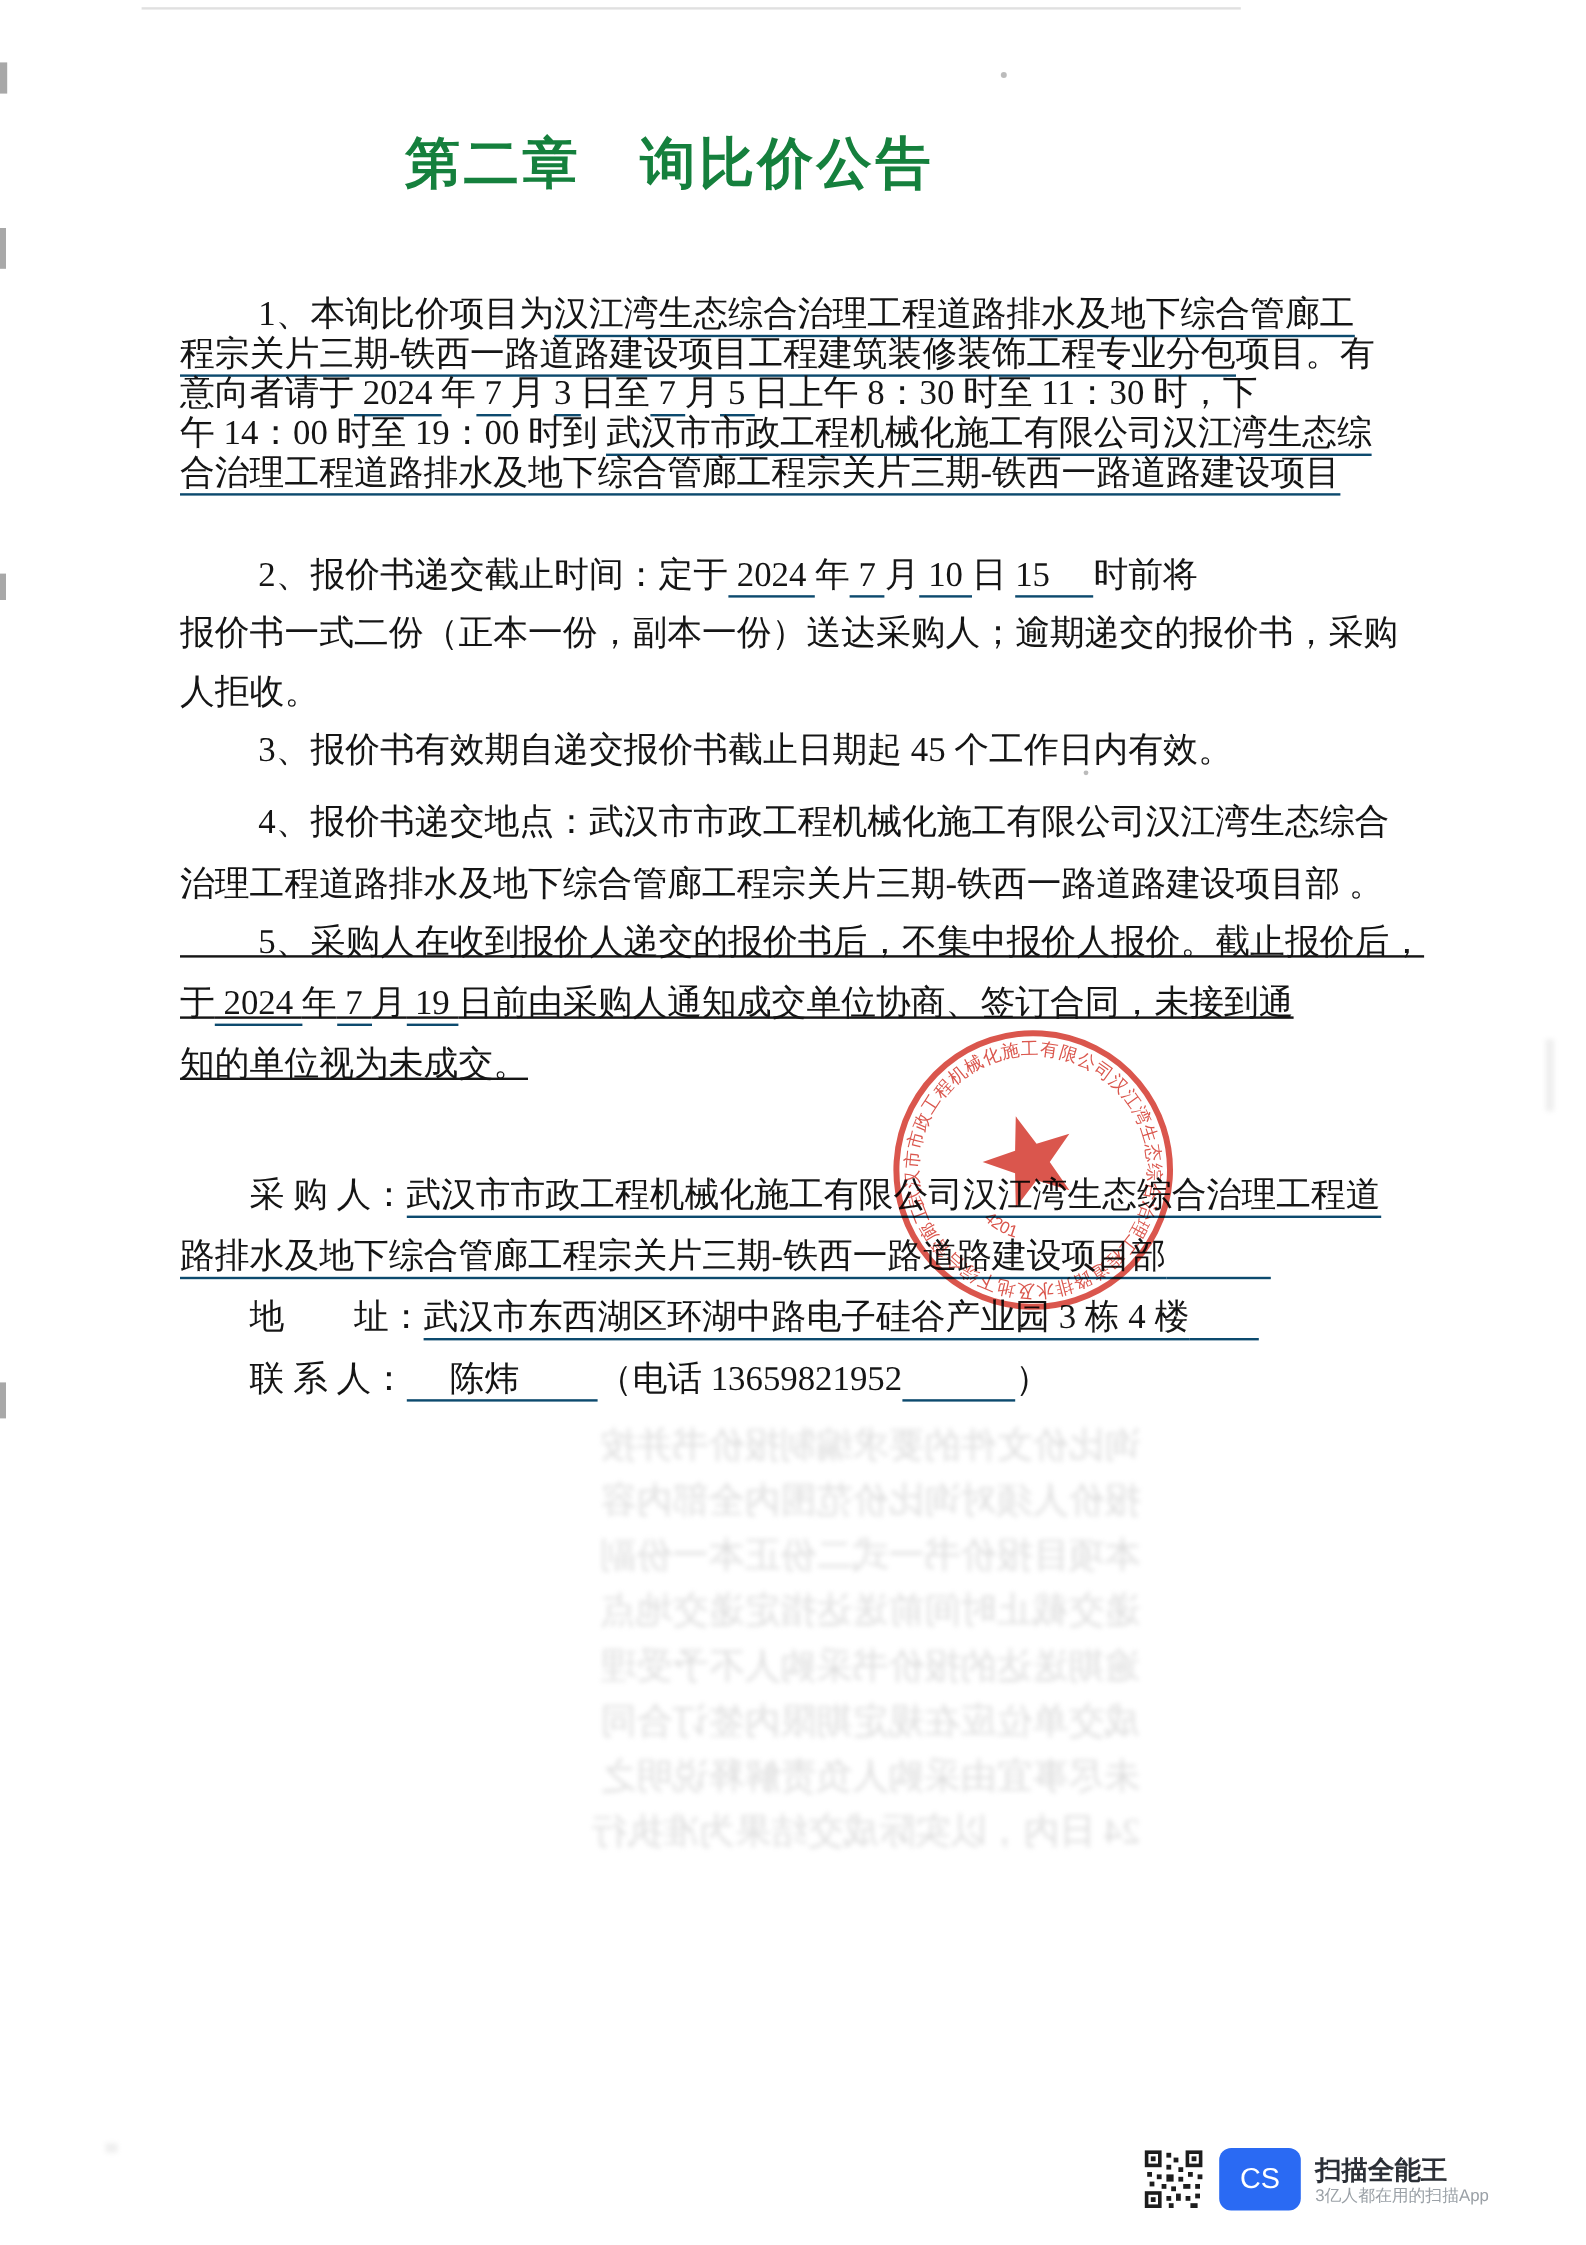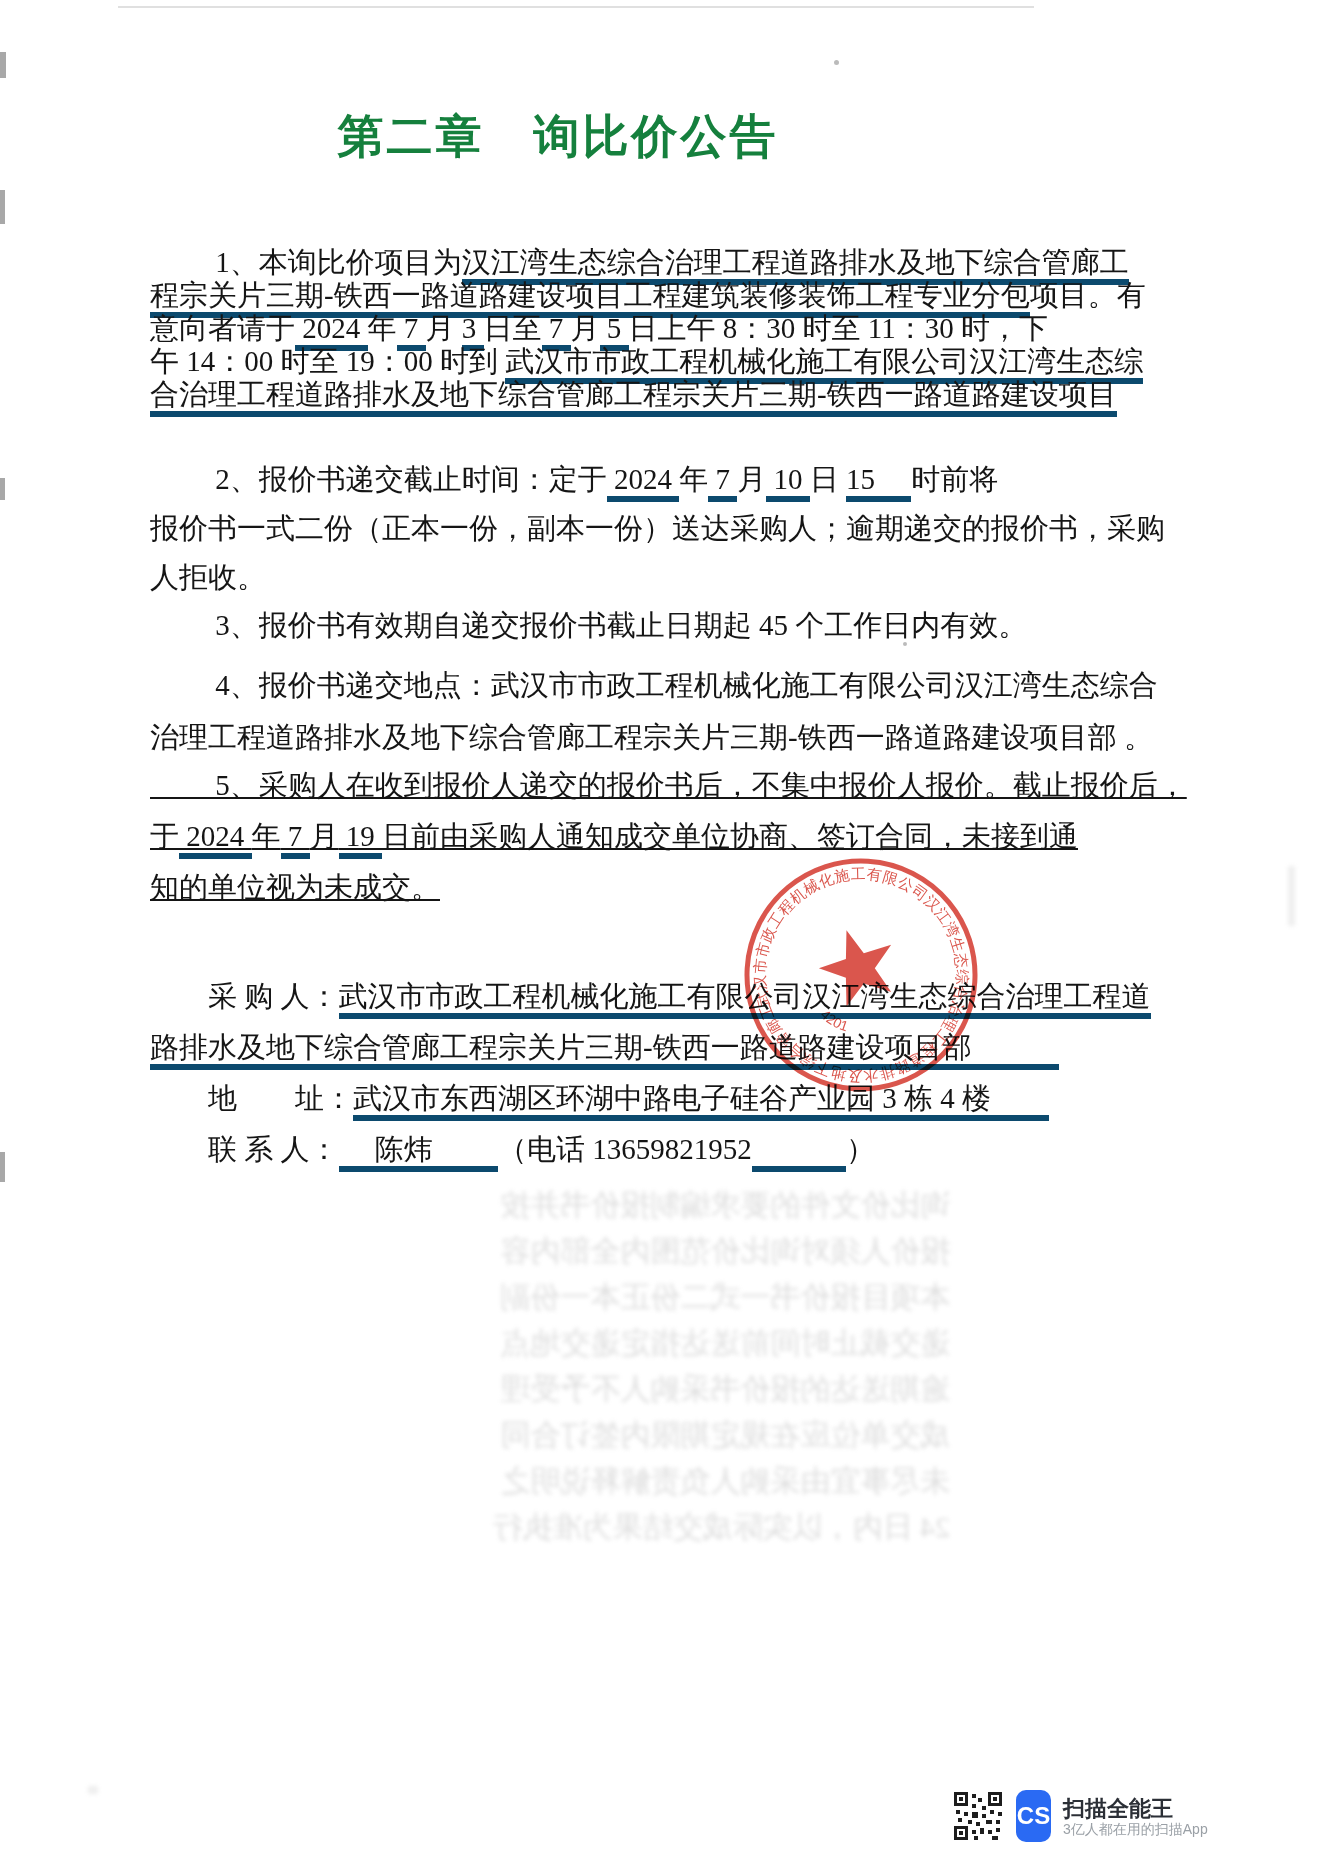--- a/index.html
+++ b/index.html
@@ -10,21 +10,21 @@
   }
   .page{position:absolute;inset:0;background:#ffffff;}
   
   .doc-title{
     position:absolute;top:106px;left:150px;width:816px;text-align:center;
     font-family:"Liberation Sans","DejaVu Sans",sans-serif;
     font-weight:700;font-size:46px;letter-spacing:3px;color:#15803d;
   }
   .col{position:absolute;left:150px;width:1040px;}
   .line{white-space:nowrap;}
-  .u{border-bottom:6px solid #0c4a6e;padding-bottom:1px;}
+  .u{border-bottom:2px solid #0c4a6e;padding-bottom:1px;}
   #p1{top:246px;font-size:29px;line-height:33px;}
   #p2{top:455px;font-size:29px;line-height:49px;}
   #p3{top:609px;font-size:29px;line-height:33px;}
   #p4{top:659px;font-size:29px;line-height:52px;}
   #p5{top:760px;font-size:29px;line-height:51px;text-decoration:underline;}
   #sig{top:971px;font-size:29px;line-height:51px;}
   
   .stamp{position:absolute;left:735px;top:849px;width:252px;height:252px;
          pointer-events:none;mix-blend-mode:multiply;}
   
@@ -35,22 +35,22 @@
     pointer-events:none;
   }
   
   .scan-badge{
     position:absolute;left:952px;top:1788px;height:56px;
     display:flex;align-items:center;gap:12px;
     font-family:"Liberation Sans","DejaVu Sans",sans-serif;
   }
   .qr{width:52px;height:52px;}
   .cs-logo{
-    width:35px;height:52px;border-radius:10px;background:#2a6af3;
-    color:#ffffff;font-weight:700;font-size:24px;
+    width:68px;height:52px;border-radius:10px;background:#2a6af3;
+    color:#ffffff;font-weight:400;font-size:24px;
     display:flex;align-items:center;justify-content:center;
   }
   .badge-text{display:flex;flex-direction:column;justify-content:center;}
   .badge-name{font-size:22px;font-weight:700;color:#2b2f36;line-height:26px;}
   .badge-tagline{font-size:14px;color:#9aa0a6;line-height:15px;}
   
   .art{position:absolute;background:#8e8e8e;}
   .art.hair{opacity:.28;}
   .art.tick{background:#606060;opacity:.55;}
   .art.dot{border-radius:50%;opacity:.6;}

